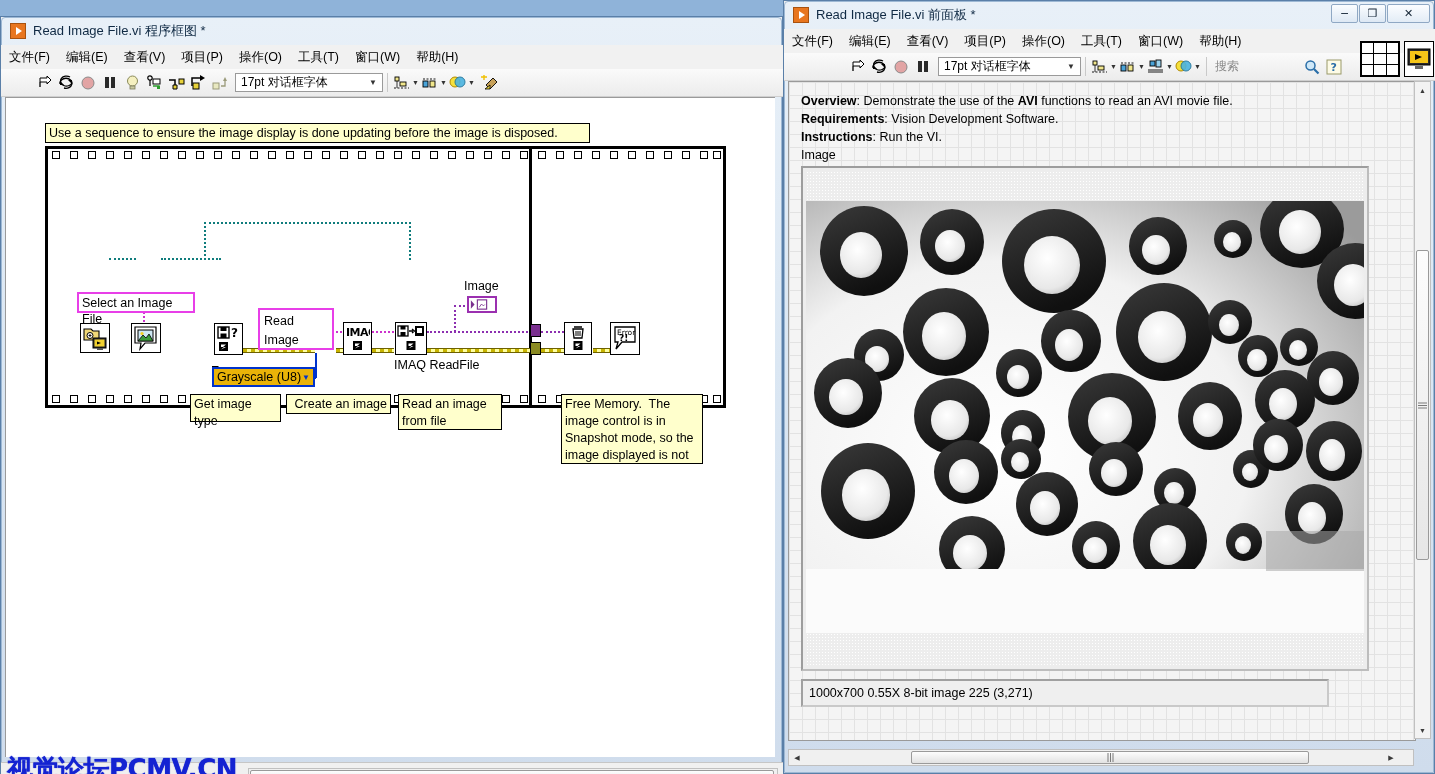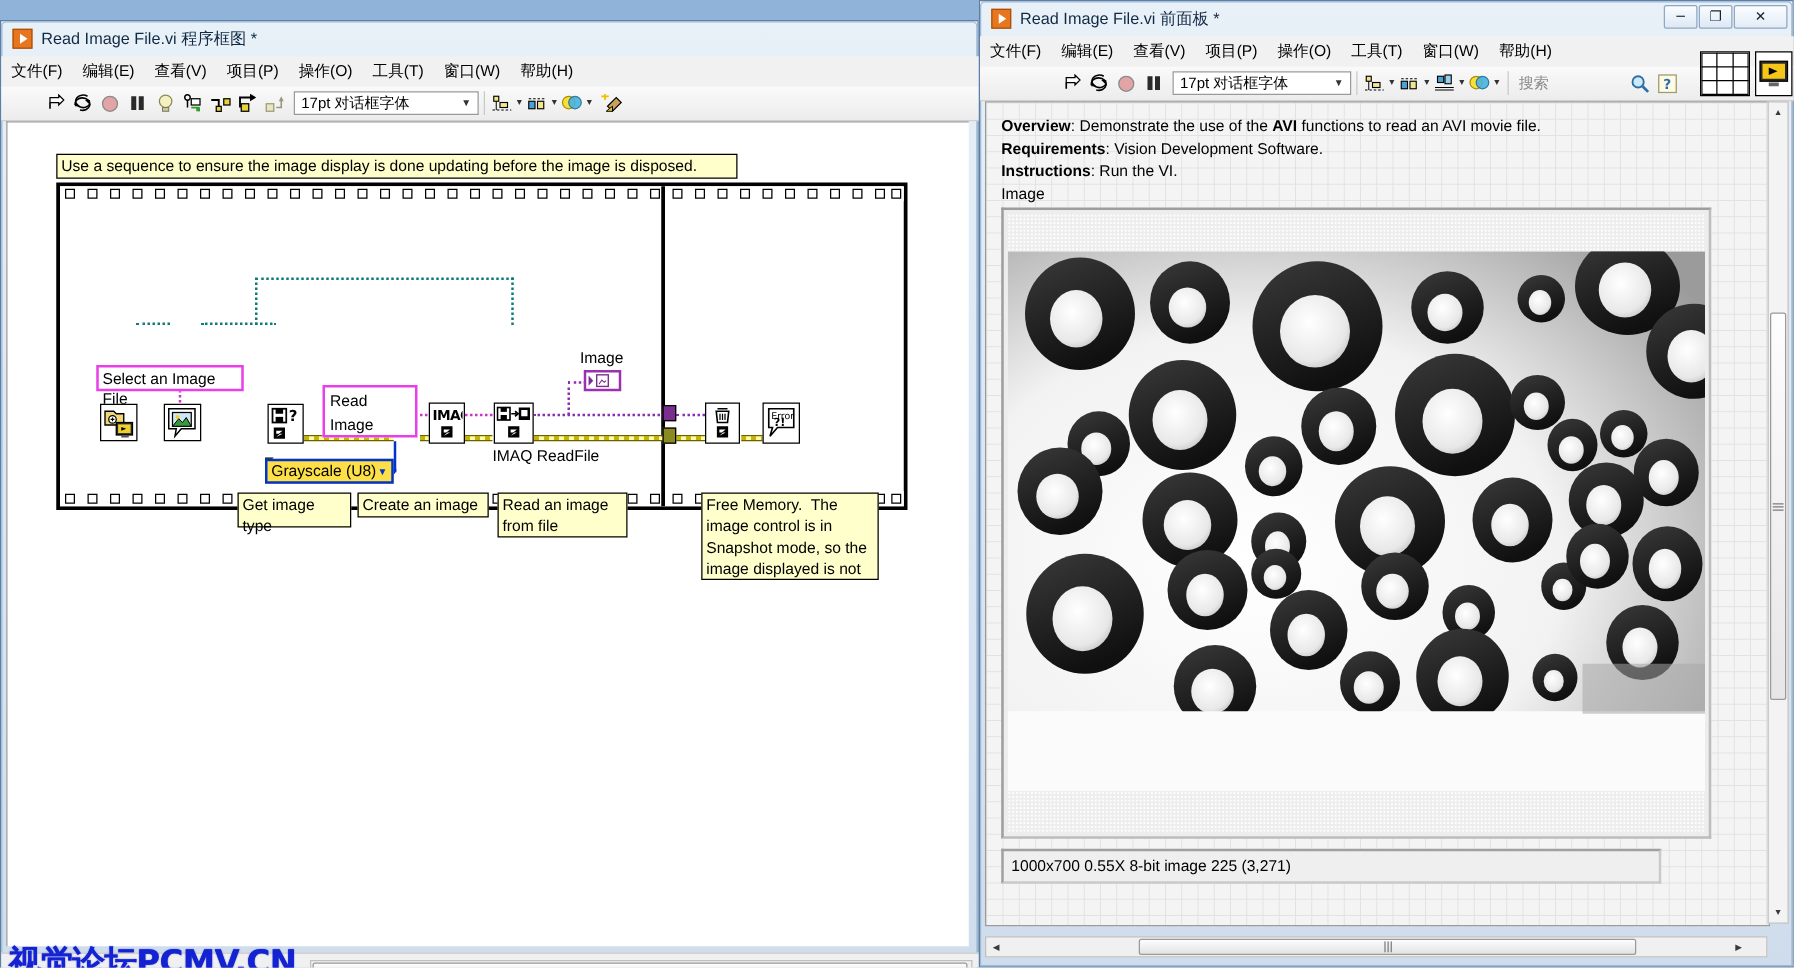--- a/index.html
+++ b/index.html
@@ -87,21 +87,21 @@
   .dot-teal-v{border-left:2px dotted #0f7c7c;width:0;}
   .dot-mag{border-top:2px dotted #cc33cc;height:0;}
   .dot-mag-v{border-left:2px dotted #cc33cc;width:0;}
   .dot-pur{border-top:2px dotted #8c2fb0;height:0;}
   .dot-pur-v{border-left:2px dotted #8c2fb0;width:0;}
   .err-wire{position:absolute;height:5px;
     background:repeating-linear-gradient(90deg,#c8b400 0 4px,#ffffa0 4px 8px);
     border-top:1px solid #6e6200;border-bottom:1px solid #6e6200;box-sizing:border-box;}
   .tunnel{position:absolute;box-sizing:border-box;border:1px solid #000;}
 
-  .enum-box{position:absolute;border:2px solid #0033cc;background:#fde047;box-sizing:border-box;
+  .enum-box{position:absolute;border:2px solid #0033cc;background:#eab308;box-sizing:border-box;
     font-size:12.5px;display:flex;align-items:center;padding-left:3px;color:#000;text-align:right;}
   .enum-box .ebtri{margin-left:auto;margin-right:3px;font-size:8px;color:#0033cc;}
   .enum-corner{position:absolute;width:0;height:0;border-left:7px solid #000;border-bottom:7px solid transparent;}
 
   .ind-box{position:absolute;border:2px solid #9b30b0;background:#fff;box-sizing:border-box;
     display:flex;align-items:center;}
   .statusbar-left{position:absolute;left:0;bottom:0;width:783px;height:26px;
     background:#f0f0f0;border-top:1px solid #c6c6c6;}
   .hscroll{position:absolute;height:17px;background:#f0f0f0;border:1px solid #c0c0c0;box-sizing:border-box;}
   .hthumb{position:absolute;top:1px;height:13px;border:1px solid #9a9a9a;border-radius:2px;
@@ -479,21 +479,21 @@
       </svg>
     </div>
 
     <div class="enum-corner" style="left:206px;top:268px;"></div>
     <div class="enum-box" style="left:206px;top:269px;width:103px;height:20px;">
       <span>Grayscale (U8)</span>
       <span class="ebtri">▼</span>
     </div>
 
     <div class="cmt" style="left:184px;top:296px;width:91px;height:28px;line-height:17px;">Get image type</div>
-    <div class="cmt" style="left:280px;top:296px;width:105px;height:20px;line-height:17px;">Create an image</div>
+    <div class="cmt" style="left:280px;top:296px;width:105px;height:20px;line-height:17px;text-align:right;">Create an image</div>
     <div class="cmt" style="left:392px;top:296px;width:104px;height:36px;line-height:17px;">Read an image
 from file</div>
     <div class="cmt" style="left:555px;top:296px;width:142px;height:70px;line-height:17px;">Free Memory.  The
 image control is in
 Snapshot mode, so the
 image displayed is not</div>
   </div>
 
   <div class="statusbar-left"></div>
   <div class="hscroll" style="left:247px;bottom:4px;width:530px;">

